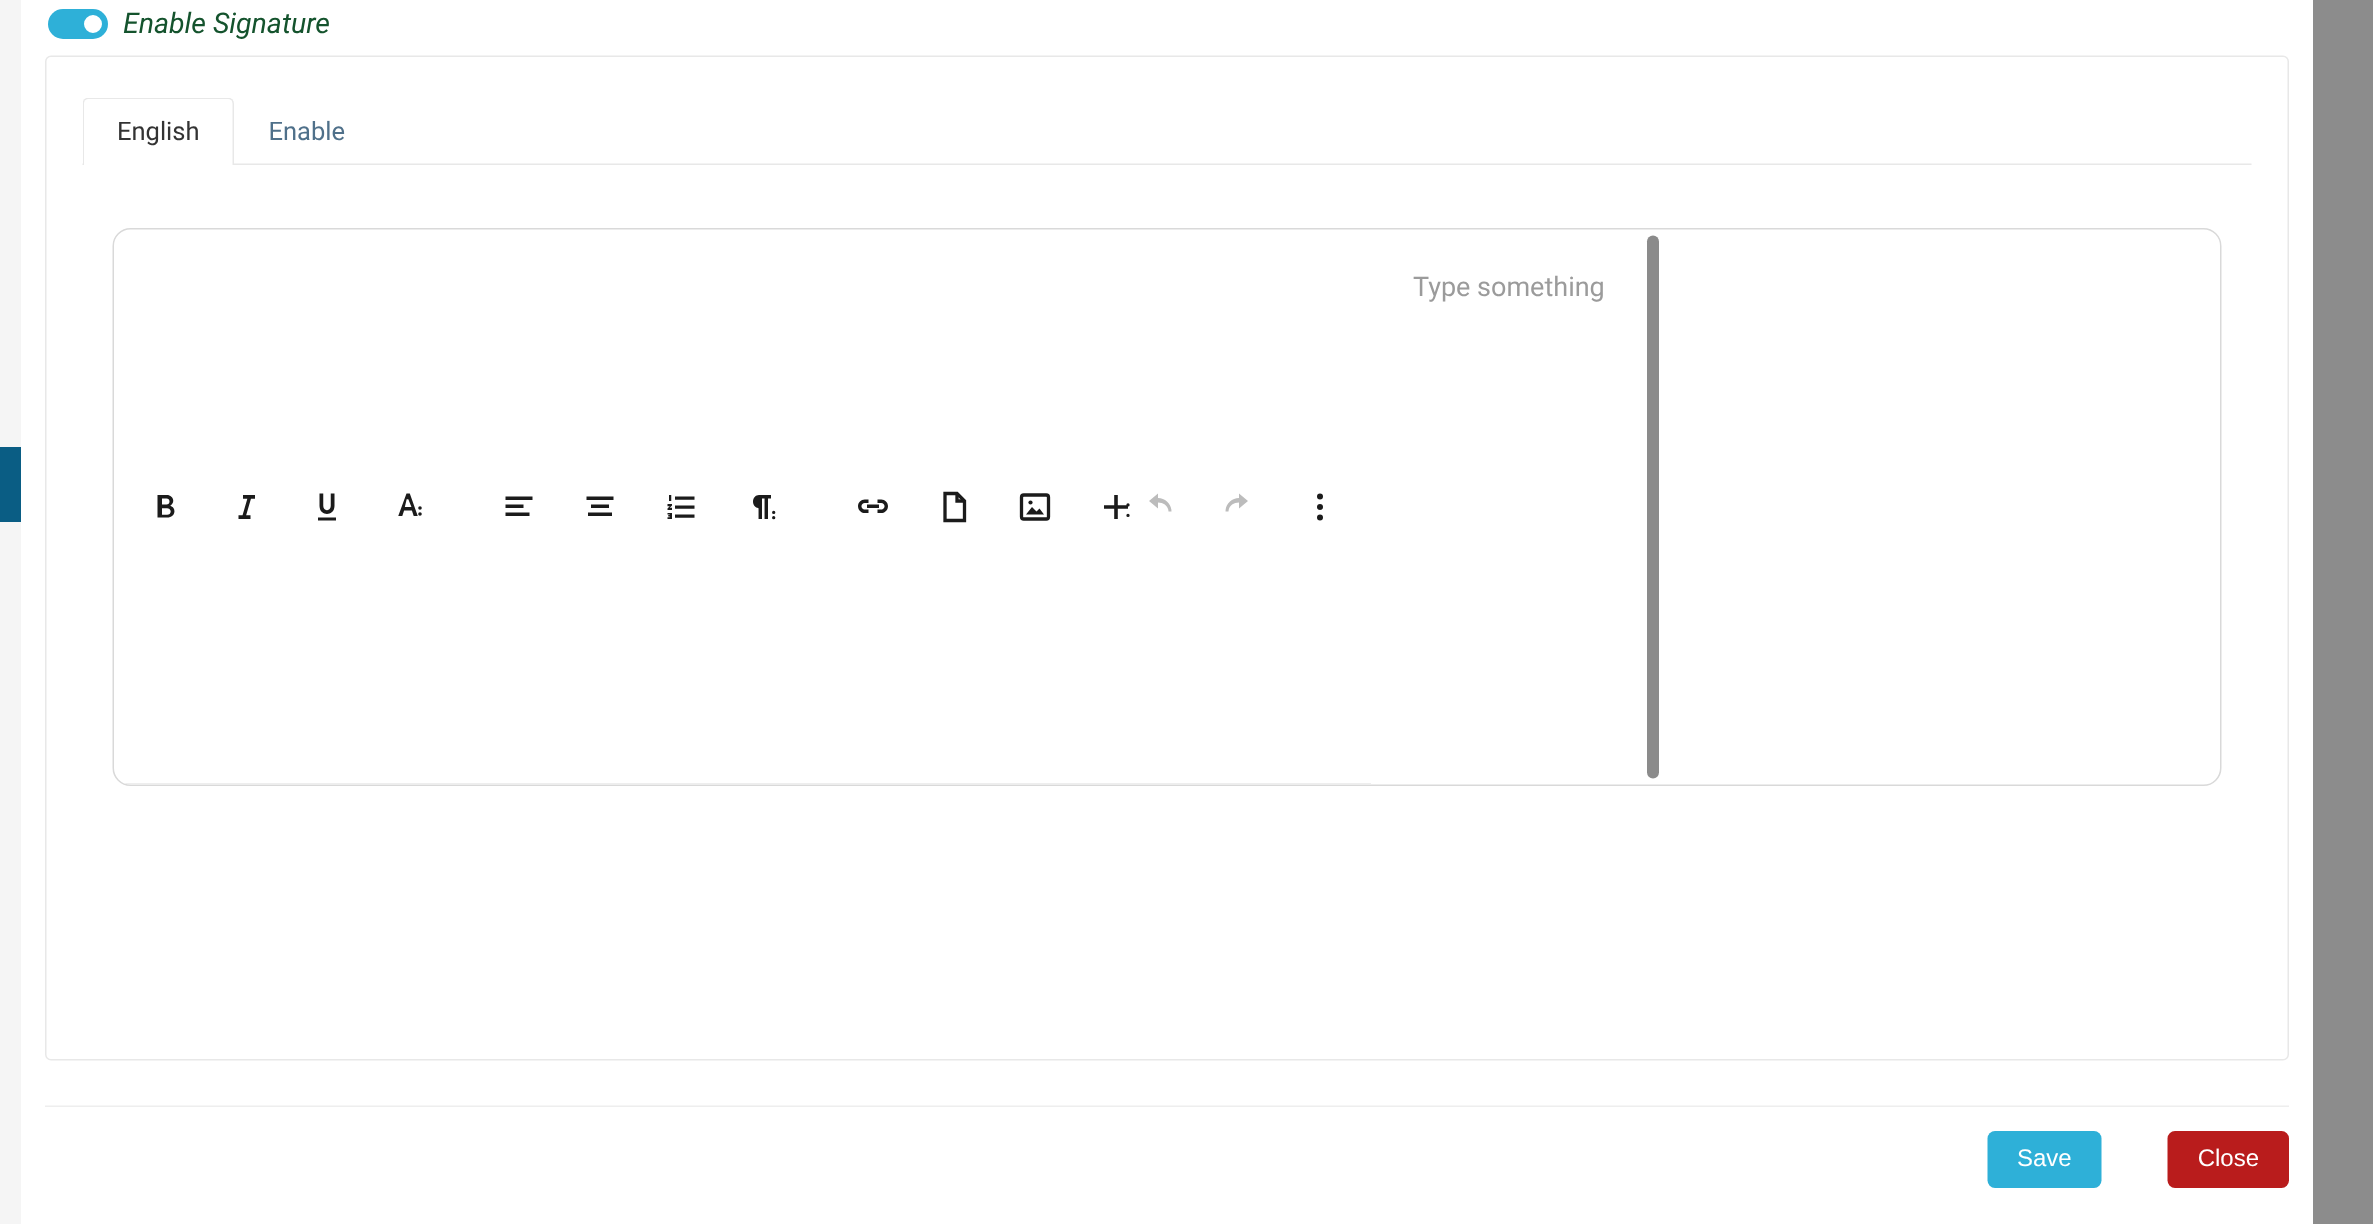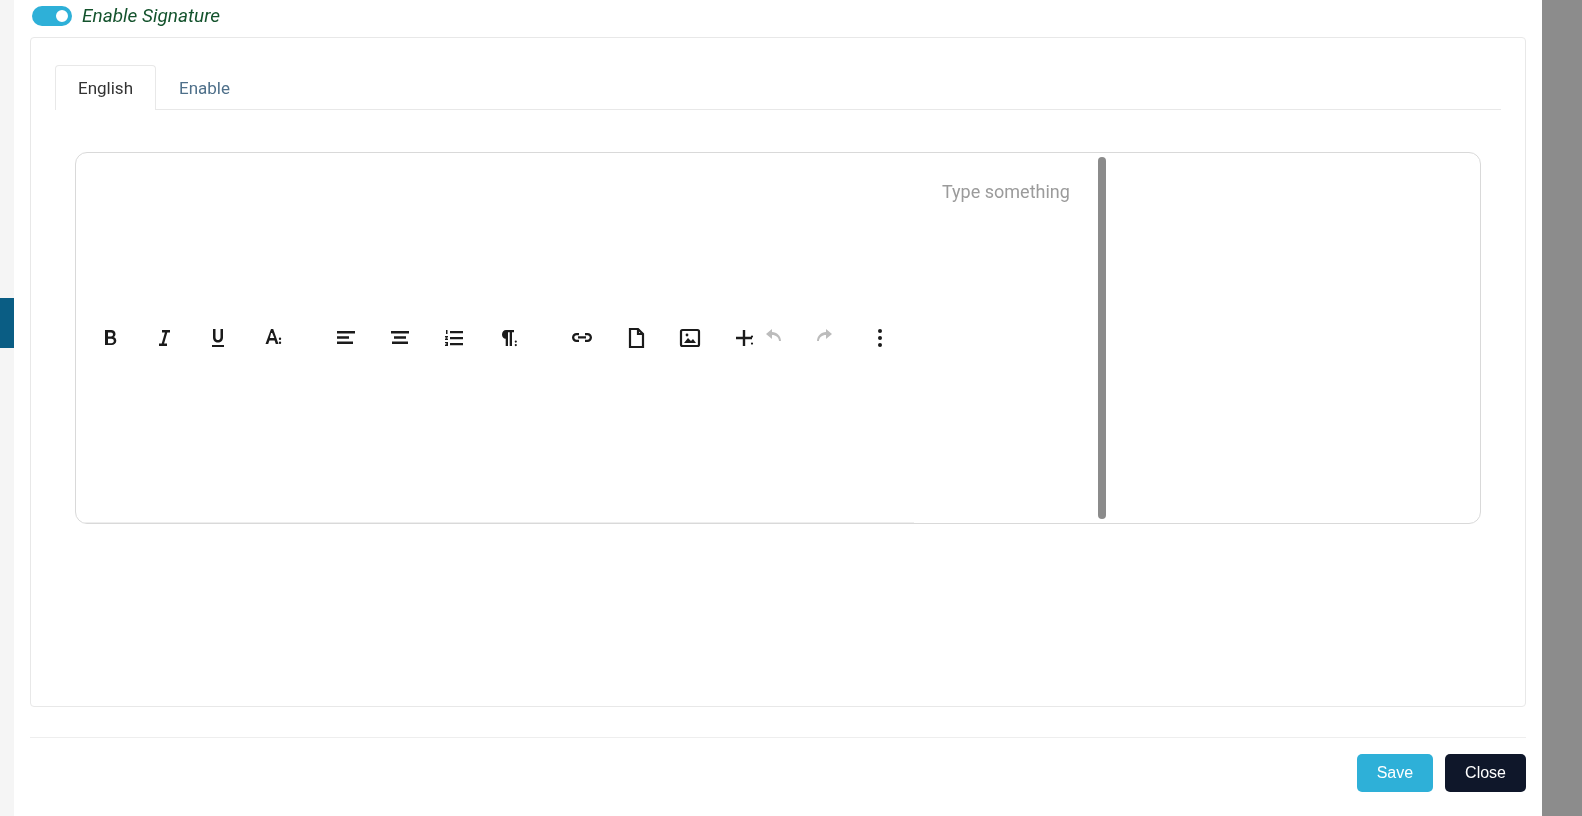--- a/index.html
+++ b/index.html
@@ -164,21 +164,21 @@
   }
   .btn {
     border: none;
     border-radius: 5px;
     padding: 10px 20px;
     font-size: 16px;
     cursor: pointer;
     color: #fff;
   }
   .btn-primary { background: #2eb0d8; }
-  .btn-danger  { background: #0f172a; }
+  .btn-danger  { background: #b91c1c; margin-left: 32px; }
 </style>
 </head>
 <body>
 
 <div class="page-bg"></div>
 <div class="sidebar-hint">
   <div class="sidebar-active"></div>
 </div>
 
 <div class="modal">

